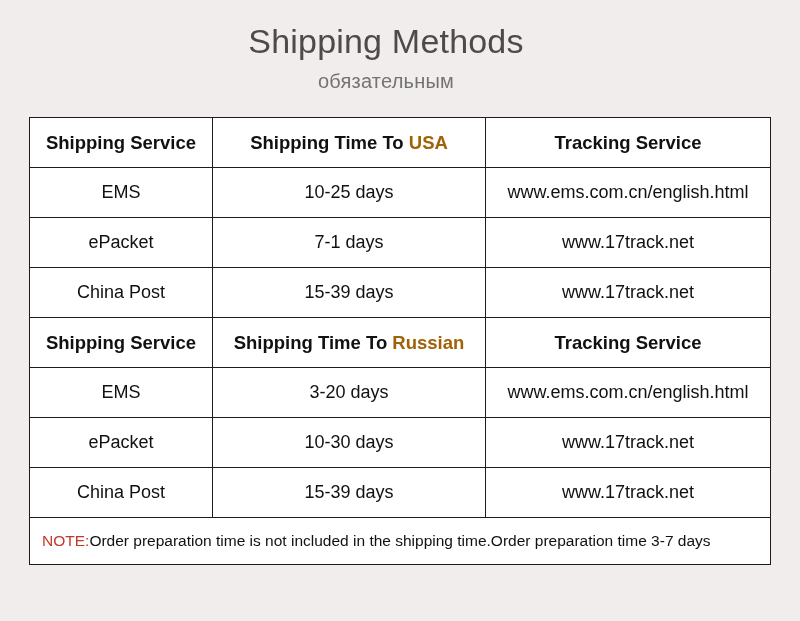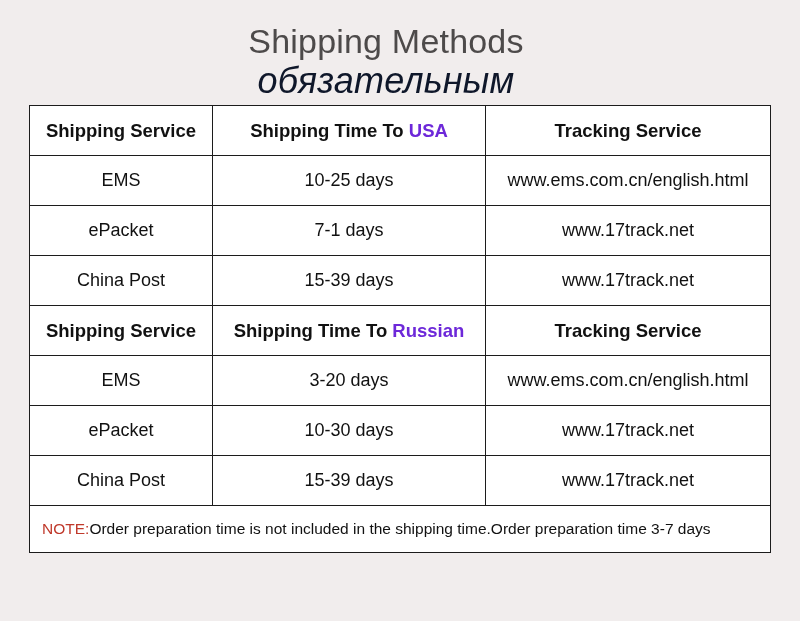--- a/index.html
+++ b/index.html
@@ -26,33 +26,32 @@
     text-align: center;
   }
   .main-title {
     font-size: 34px;
     line-height: 42px;
     font-weight: 400;
     color: #4d4a4a;
     letter-spacing: 0.2px;
   }
   .sub-title {
-    font-size: 36px;
+    font-size: 20px;
     line-height: 38px;
     font-weight: 400;
-    color: #0f172a;
+    color: #737373;
     letter-spacing: 0.2px;
-    font-style: italic;
   }
 
   
   .table-wrap {
     position: absolute;
     left: 29px;
-    top: 105px;
+    top: 117px;
     width: 741px;
   }
   table.shipping {
     width: 741px;
     border-collapse: collapse;
     background: #ffffff;
     table-layout: fixed;
   }
   table.shipping td {
     border: 1px solid #1c1c1c;
@@ -67,21 +66,21 @@
   }
   col.c1 { width: 183px; }
   col.c2 { width: 273px; }
   col.c3 { width: 285px; }
 
   tr.hdr td {
     font-weight: bold;
     font-size: 18.5px;
   }
   tr.hdr td .accent {
-    color: #6d28d9;
+    color: #a16207;
   }
   td.svc { font-size: 18px; }
   td.time { font-size: 18px; }
   td.track { font-size: 17.5px; margin-top: 10px; }
 
   tr.note-row td {
     height: 46px;
     text-align: left;
     padding-left: 12px;
     font-size: 15.5px;

